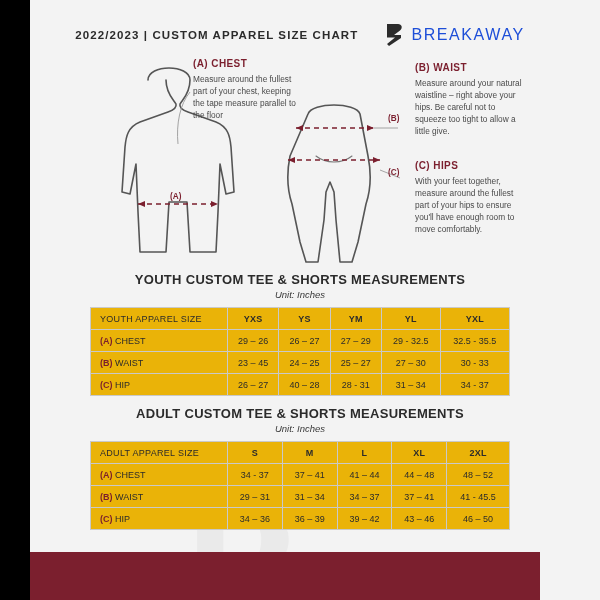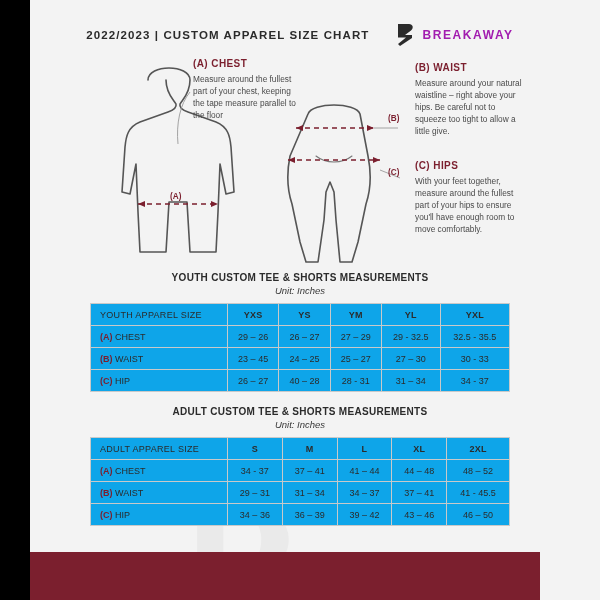--- a/index.html
+++ b/index.html
@@ -71,24 +71,24 @@
     display: flex;
     align-items: center;
     gap: 7px;
     margin-left: 16px;
   }
   .brand-mark {
     width: 20px;
     height: 24px;
   }
   .brand-name {
-    font-size: 12px;
-    font-weight: bold;
+    font-size: 16px;
+    font-weight: normal;
     letter-spacing: 1.6px;
-    color: #a21caf;
+    color: #1d4ed8;
   }
 
   
   .diagram {
     position: absolute;
     left: 0;
     top: 52px;
     width: 540px;
     height: 215px;
   }
@@ -116,37 +116,37 @@
     position: absolute;
     font-size: 8.2px;
     font-weight: bold;
     color: #7b1f2e;
   }
 
   
   .table-block { position: absolute; left: 60px; width: 420px; }
   .tbl-title {
     text-align: center;
-    font-size: 10px;
+    font-size: 13px;
     font-weight: bold;
     color: #2b2b2b;
     letter-spacing: 0.3px;
   }
   .tbl-unit {
     text-align: center;
     font-size: 9.5px;
     font-style: italic;
     color: #3a3a3a;
     margin-top: 2px;
     margin-bottom: 7px;
   }
   table {
     border-collapse: collapse;
     width: 100%;
-    background: #0ea5e9;
+    background: #eab308;
   }
   th, td {
     border: 1px solid #c9c9c9;
     height: 21px;
     font-size: 9px;
     color: #2b2b2b;
     text-align: center;
     padding: 0 3px;
   }
   th.rowhead, td.rowhead {

